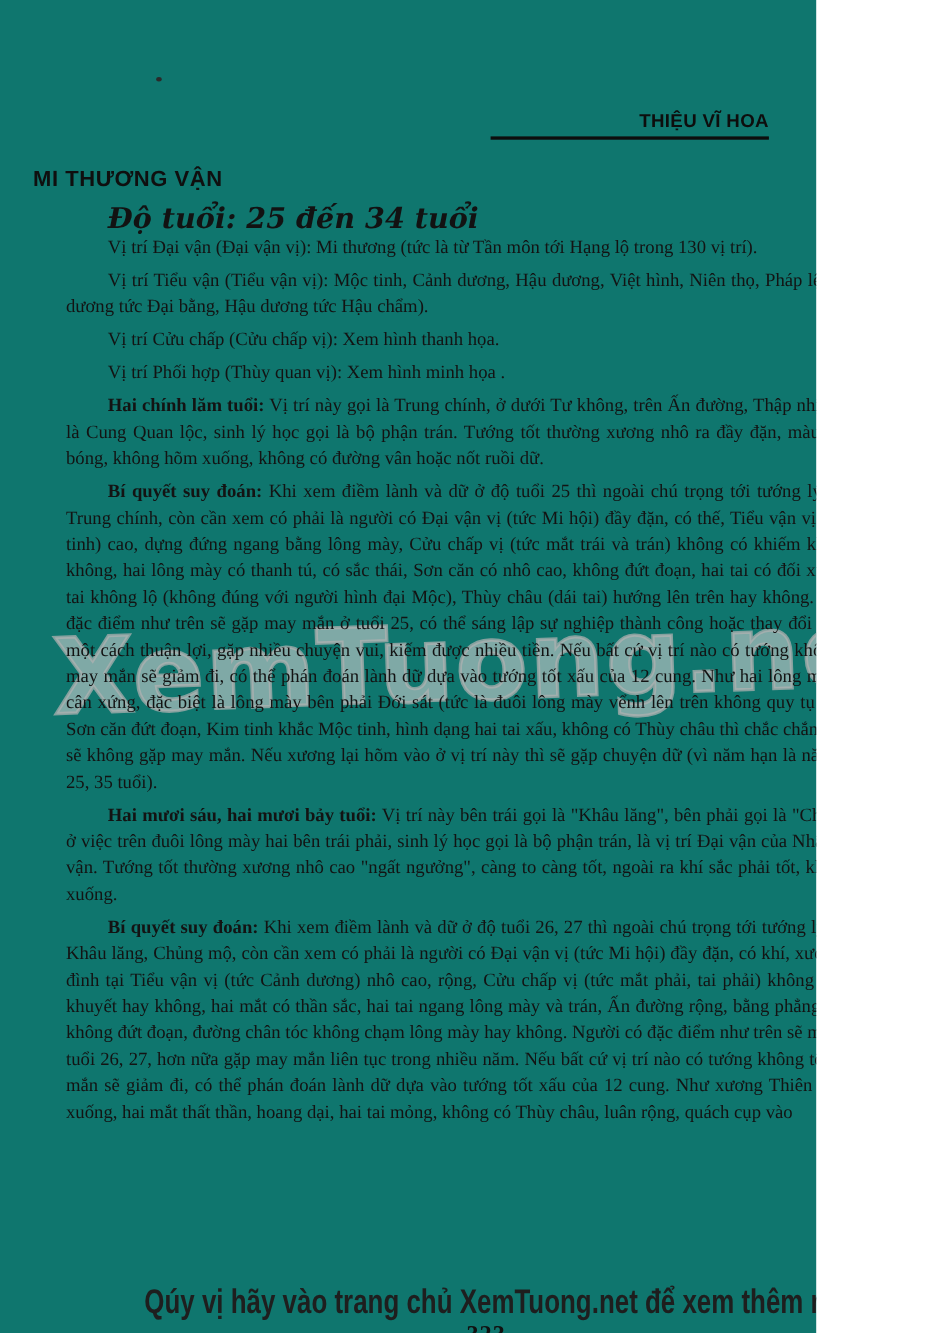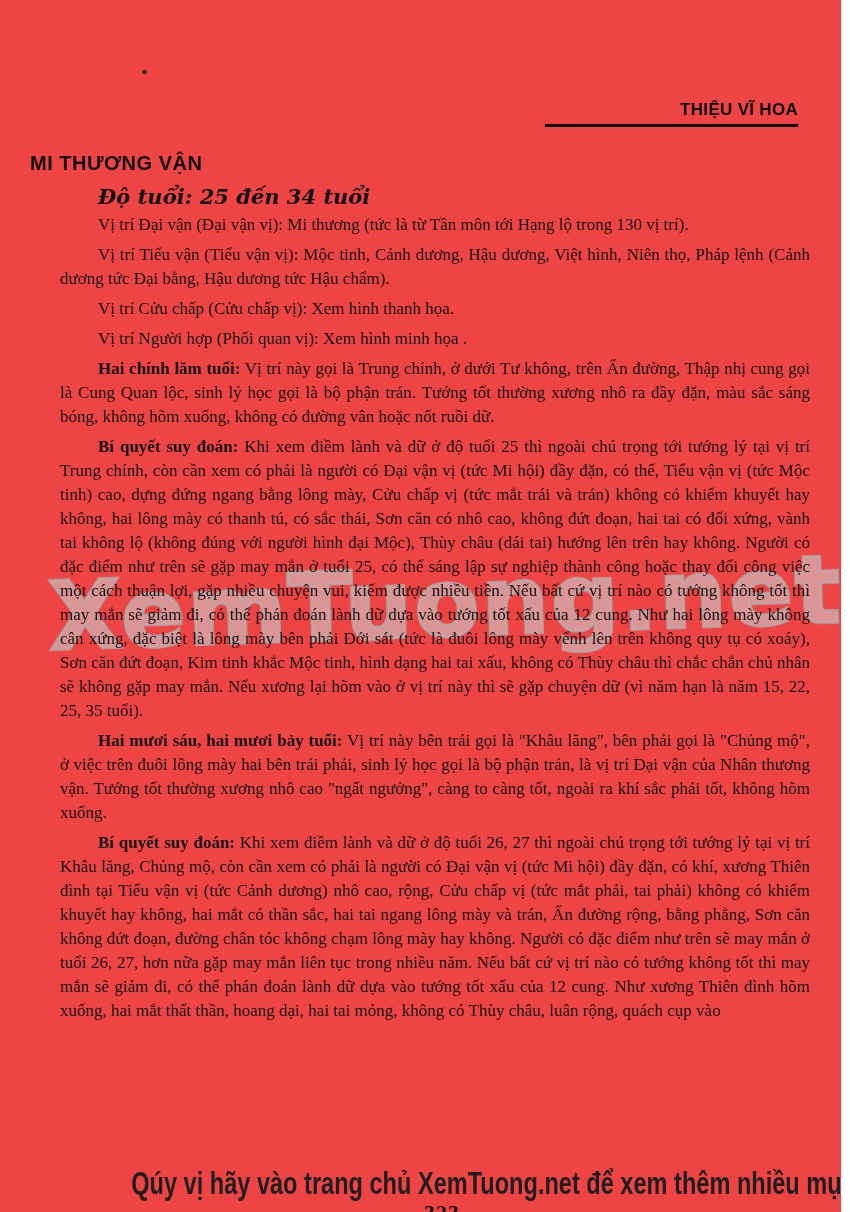--- a/index.html
+++ b/index.html
@@ -1,38 +1,38 @@
 <!DOCTYPE html>
 <html><head>
 <meta charset="utf-8">
 <style>
   html, body { margin:0; padding:0; background:#ffffff; }
   .page {
-    position:relative; width:841px; height:1212px; background:#ef4444;
+    position:relative; width:742px; height:1212px; background:#0f766e;
     overflow:hidden; font-family:"Liberation Serif", serif; color:#131313;
   }
   .speck {
     position:absolute; left:142px; top:70px; width:5px; height:4px;
     background:#2a2a2a; border-radius:50%;
   }
   .header {
     position:absolute; top:100px; right:43px; width:253px; text-align:right;
     font-family:"Liberation Sans", sans-serif; font-weight:bold; font-size:17px;
     letter-spacing:0.3px; color:#0d0d0d;
     border-bottom:3px solid #0d0d0d; padding-bottom:4px;
   }
   .title {
     position:absolute; top:152px; left:30px; width:820px; margin:0;
     text-align:left; font-family:"Liberation Sans", sans-serif;
     font-size:20px; font-weight:bold; letter-spacing:0.5px; color:#0f0f0f;
   }
   .age {
     position:absolute; top:184px; left:98px;
     font-family:"DejaVu Serif", serif; font-style:italic; font-weight:bold;
-    font-size:21px; color:#121212;
+    font-size:26px; color:#121212;
   }
   .body {
     position:absolute; top:213px; left:60px; width:750px; z-index:1;
     max-height:952px; overflow:hidden;
   }
   .body p {
     margin:0 0 6px 0; text-indent:38px; text-align:justify;
     font-size:17px; line-height:24px; color:#131313;
   }
   .lead { font-weight:bold; }
@@ -73,21 +73,21 @@
   <h1 class="title">MI THƯƠNG VẬN</h1>
 
   <div class="age">Độ tuổi: 25 đến 34 tuổi</div>
 
   <div class="watermark">XemTuong.net</div>
 
   <div class="body">
     <p><span>Vị trí Đại vận (Đại vận vị): Mi thương (tức là từ Tần môn tới Hạng lộ trong 130 vị trí).</span></p>
     <p><span>Vị trí Tiểu vận (Tiểu vận vị): Mộc tinh, Cảnh dương, Hậu dương, Việt hình, Niên thọ, Pháp lệnh (Cảnh dương tức Đại bằng, Hậu dương tức Hậu chẩm).</span></p>
     <p><span>Vị trí Cửu chấp (Cửu chấp vị): Xem hình thanh họa.</span></p>
-    <p><span>Vị trí Người hợp (Phối quan vị): Xem hình minh họa .</span></p>
+    <p><span>Vị trí Phối hợp (Thùy quan vị): Xem hình minh họa .</span></p>
     <p><b class="lead">Hai chính lăm tuổi:</b> <span>Vị trí này gọi là Trung chính, ở dưới Tư không, trên Ấn đường, Thập nhị cung gọi là Cung Quan lộc, sinh lý học gọi là bộ phận trán. Tướng tốt thường xương nhô ra đầy đặn, màu sắc sáng bóng, không hõm xuống, không có đường vân hoặc nốt ruồi dữ.</span></p>
     <p><b class="lead">Bí quyết suy đoán:</b> <span>Khi xem điềm lành và dữ ở độ tuổi 25 thì ngoài chú trọng tới tướng lý tại vị trí Trung chính, còn cần xem có phải là người có Đại vận vị (tức Mi hội) đầy đặn, có thế, Tiểu vận vị (tức Mộc tinh) cao, dựng đứng ngang bằng lông mày, Cửu chấp vị (tức mắt trái và trán) không có khiếm khuyết hay không, hai lông mày có thanh tú, có sắc thái, Sơn căn có nhô cao, không đứt đoạn, hai tai có đối xứng, vành tai không lộ (không đúng với người hình đại Mộc), Thùy châu (dái tai) hướng lên trên hay không. Người có đặc điểm như trên sẽ gặp may mắn ở tuổi 25, có thể sáng lập sự nghiệp thành công hoặc thay đổi công việc một cách thuận lợi, gặp nhiều chuyện vui, kiếm được nhiều tiền. Nếu bất cứ vị trí nào có tướng không tốt thì may mắn sẽ giảm đi, có thể phán đoán lành dữ dựa vào tướng tốt xấu của 12 cung. Như hai lông mày không cân xứng, đặc biệt là lông mày bên phải Đới sát (tức là đuôi lông mày vểnh lên trên không quy tụ có xoáy), Sơn căn đứt đoạn, Kim tinh khắc Mộc tinh, hình dạng hai tai xấu, không có Thùy châu thì chắc chắn chủ nhân sẽ không gặp may mắn. Nếu xương lại hõm vào ở vị trí này thì sẽ gặp chuyện dữ (vì năm hạn là năm 15, 22, 25, 35 tuổi).</span></p>
     <p><b class="lead">Hai mươi sáu, hai mươi bảy tuổi:</b> <span>Vị trí này bên trái gọi là "Khâu lăng", bên phải gọi là "Chủng mộ", ở việc trên đuôi lông mày hai bên trái phải, sinh lý học gọi là bộ phận trán, là vị trí Đại vận của Nhân thương vận. Tướng tốt thường xương nhô cao "ngất ngưởng", càng to càng tốt, ngoài ra khí sắc phải tốt, không hõm xuống.</span></p>
     <p><b class="lead">Bí quyết suy đoán:</b> <span>Khi xem điềm lành và dữ ở độ tuổi 26, 27 thì ngoài chú trọng tới tướng lý tại vị trí Khâu lăng, Chủng mộ, còn cần xem có phải là người có Đại vận vị (tức Mi hội) đầy đặn, có khí, xương Thiên đình tại Tiểu vận vị (tức Cảnh dương) nhô cao, rộng, Cửu chấp vị (tức mắt phải, tai phải) không có khiếm khuyết hay không, hai mắt có thần sắc, hai tai ngang lông mày và trán, Ấn đường rộng, bằng phẳng, Sơn căn không đứt đoạn, đường chân tóc không chạm lông mày hay không. Người có đặc điểm như trên sẽ may mắn ở tuổi 26, 27, hơn nữa gặp may mắn liên tục trong nhiều năm. Nếu bất cứ vị trí nào có tướng không tốt thì may mắn sẽ giảm đi, có thể phán đoán lành dữ dựa vào tướng tốt xấu của 12 cung. Như xương Thiên đình hõm xuống, hai mắt thất thần, hoang dại, hai tai mỏng, không có Thùy châu, luân rộng, quách cụp vào</span></p>
   </div>
 
   <div class="pagenum">323</div>
 
   <div class="footer">
     <span class="footer-text">Qúy vị hãy vào trang chủ XemTuong.net để xem thêm nhiều mục hay khác</span>

